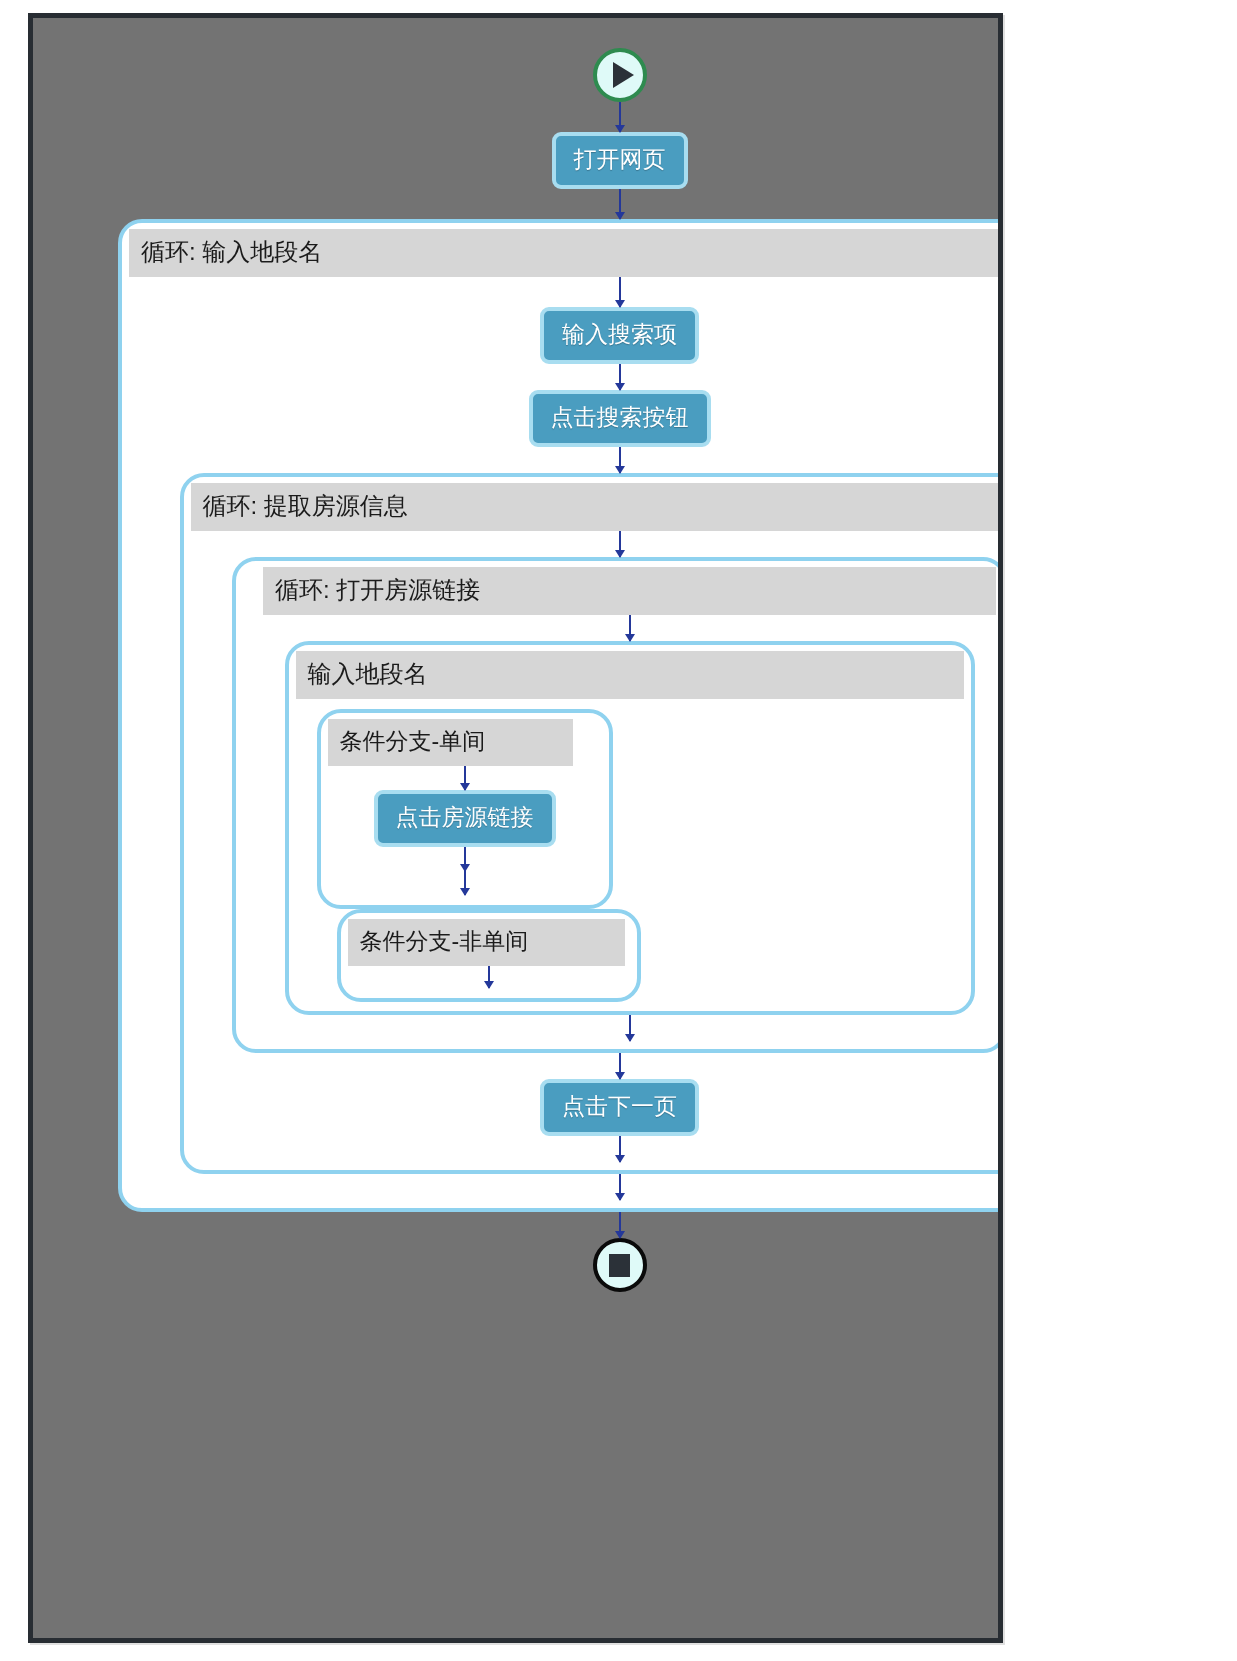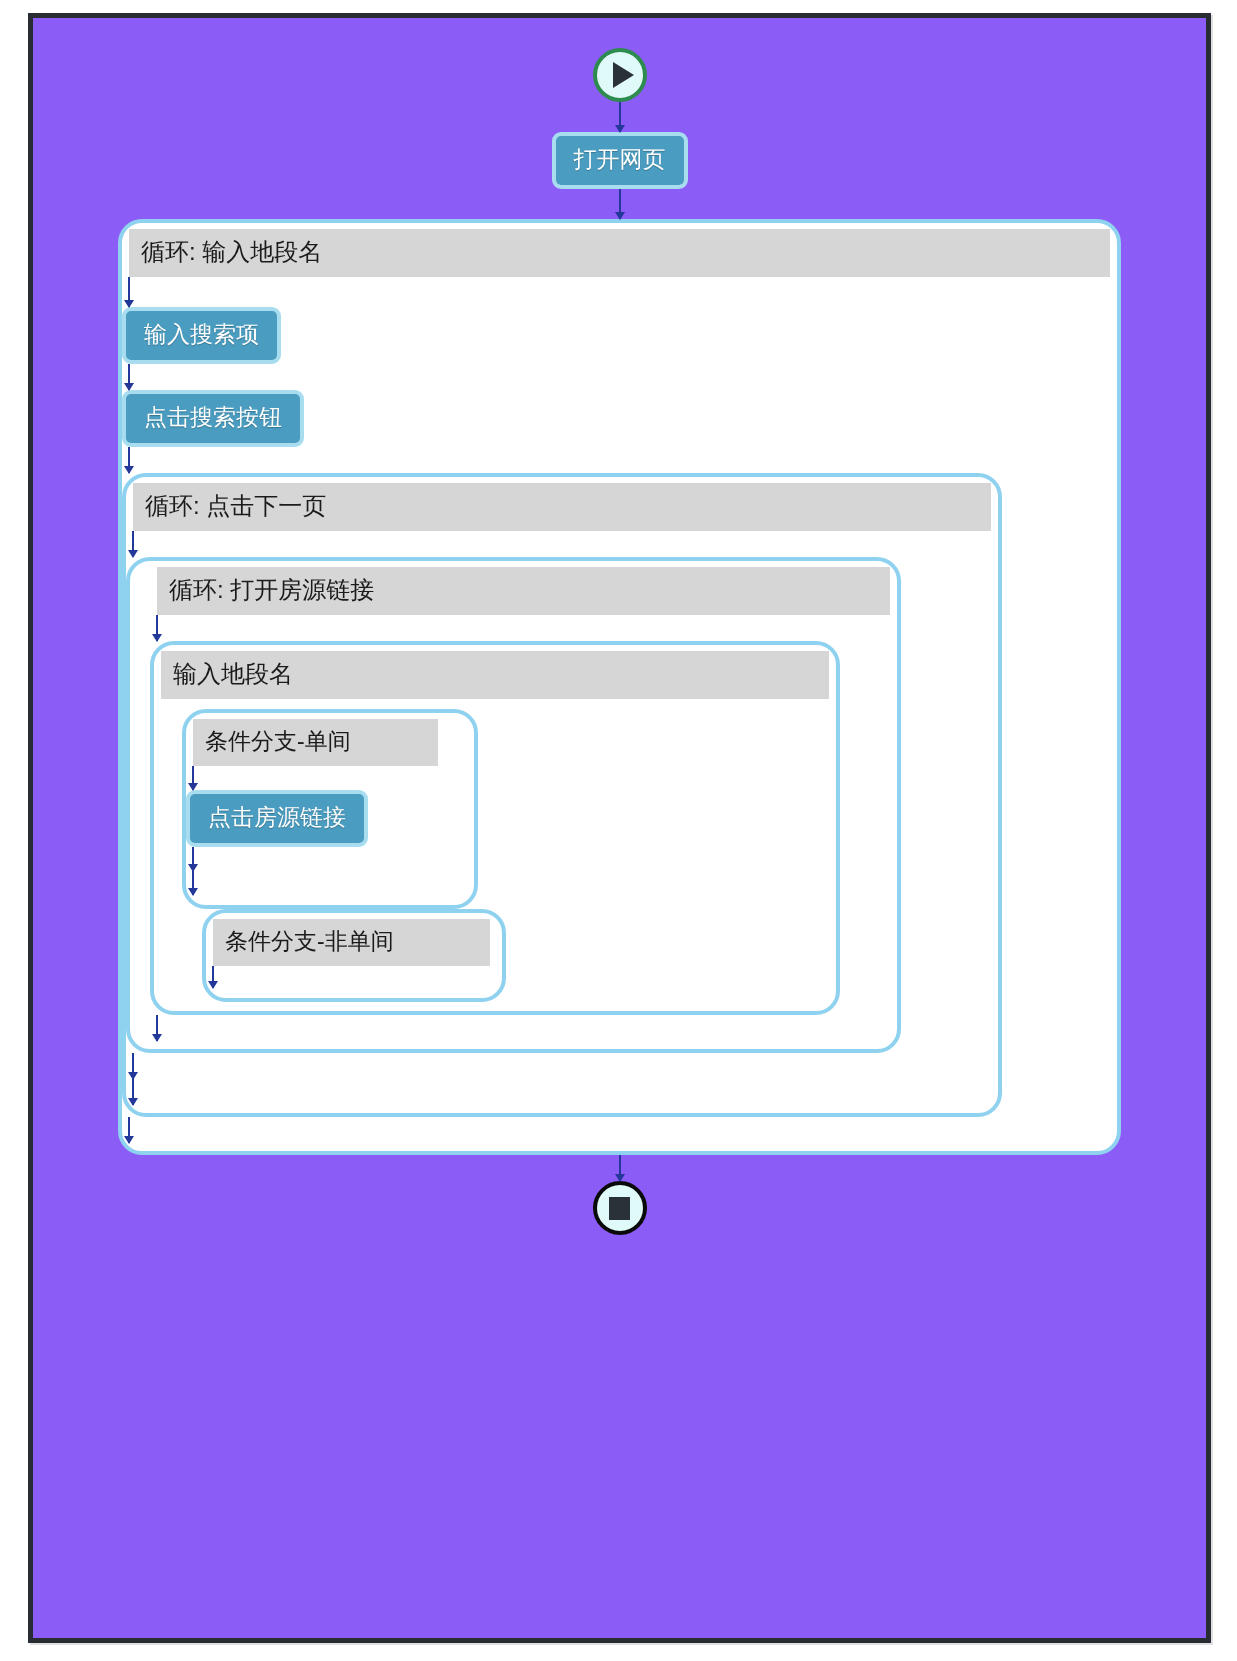--- a/index.html
+++ b/index.html
@@ -13,24 +13,24 @@
     height: 1661px;
     position: relative;
     overflow: hidden;
   }
 
   
   #frame {
     position: absolute;
     left: 28px;
     top: 13px;
-    width: 1183px;
+    width: 975px;
     height: 1630px;
     border: 5px solid #282d33;
-    background: #8b5cf6;
+    background: #737373;
     box-sizing: border-box;
     box-shadow: 2px 2px 0 rgba(0,0,0,0.12);
   }
 
   #canvas {
     position: absolute;
     left: 0; top: 0; right: 0; bottom: 0;
     overflow: hidden;
   }
 
@@ -130,21 +130,21 @@
     font-size: 24px;
     line-height: 1;
     padding: 11px 10px 13px 12px;
     margin: 6px 7px 0 7px;
     white-space: nowrap;
   }
   .container > .cbody {
     padding: 0;
     display: flex;
     flex-direction: column;
-    align-items: flex-start;
+    align-items: center;
   }
   .cbody.row {
     align-items: flex-start;
     justify-content: flex-start;
   }
 </style>
 </head>
 <body>
 
 <div id="frame">
@@ -182,21 +182,21 @@
               <i></i>
             </div>
 
           <div class="step">点击搜索按钮</div>
 
           <div class="arrow h26">
               <i></i>
             </div>
 
           <div class="container" style="width:880px;">
-            <div class="chdr">循环: 点击下一页</div>
+            <div class="chdr">循环: 提取房源信息</div>
             <div class="cbody">
 
               <div class="arrow h26">
                   <i></i>
                 </div>
 
               <div class="container" style="width:775px;padding-left:20px;">
                 <div class="chdr">循环: 打开房源链接</div>
                 <div class="cbody">
 
@@ -244,20 +244,21 @@
                       <i></i>
                     </div>
                   <div style="height:8px"></div>
                 </div>
               </div>
 
               <div class="arrow h26">
                   <i></i>
                 </div>
 
+              <div class="step">点击下一页</div>
 
               <div class="arrow h26">
                   <i></i>
                 </div>
               <div style="height:8px"></div>
             </div>
           </div>
 
           <div class="arrow h26">
               <i></i>

